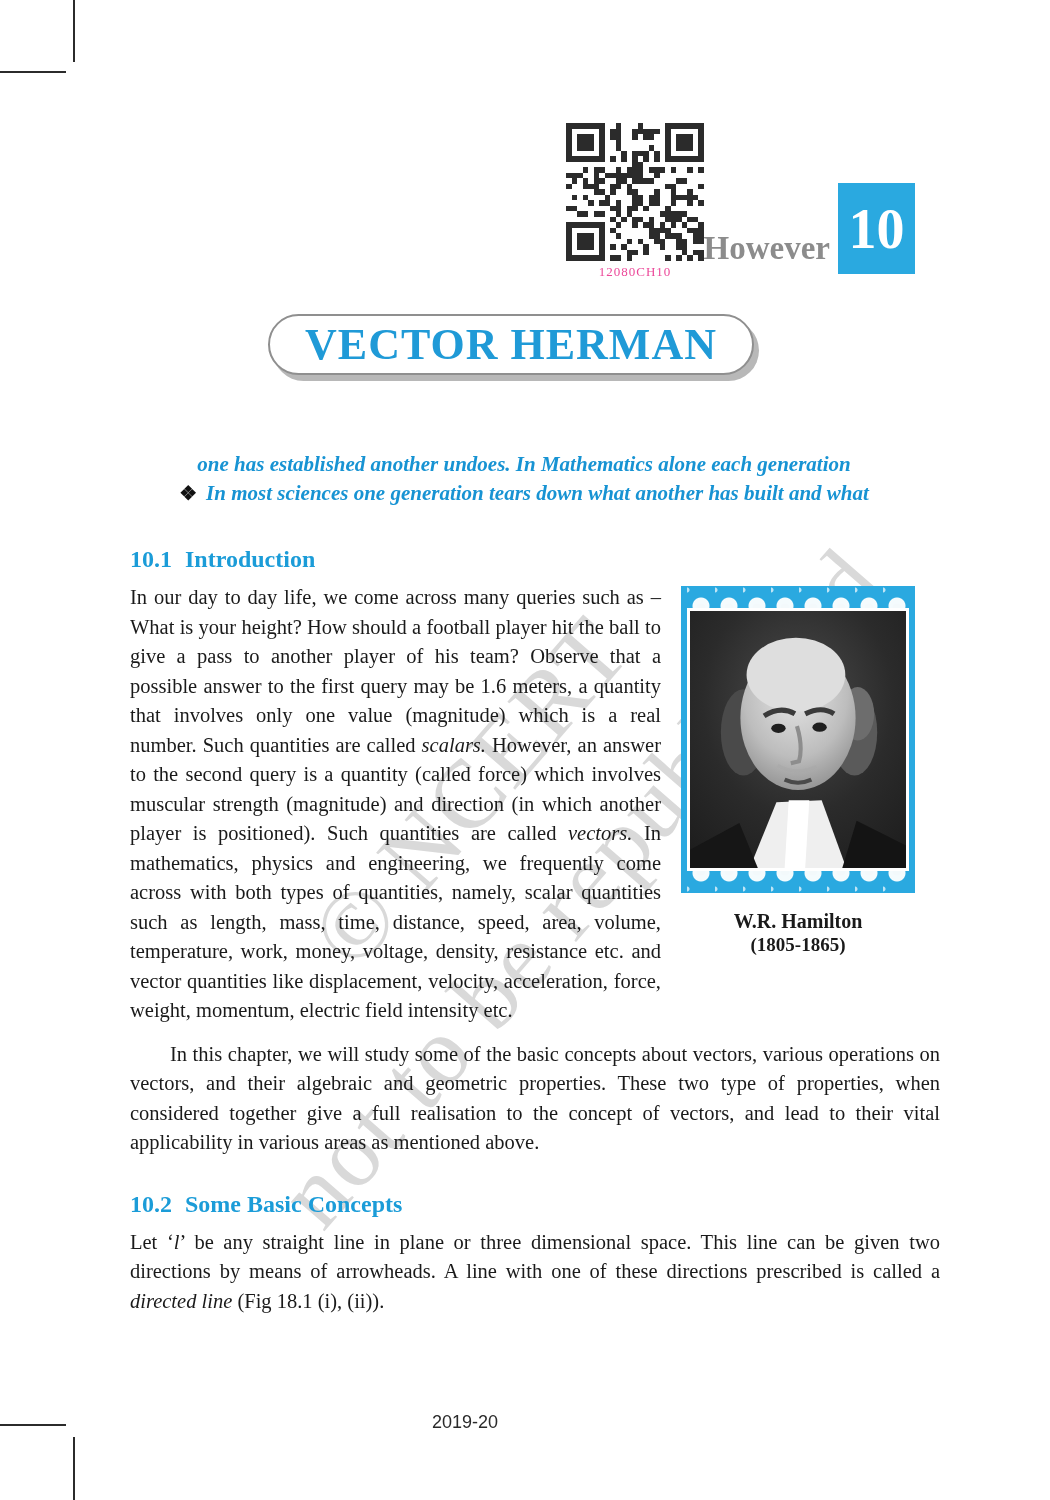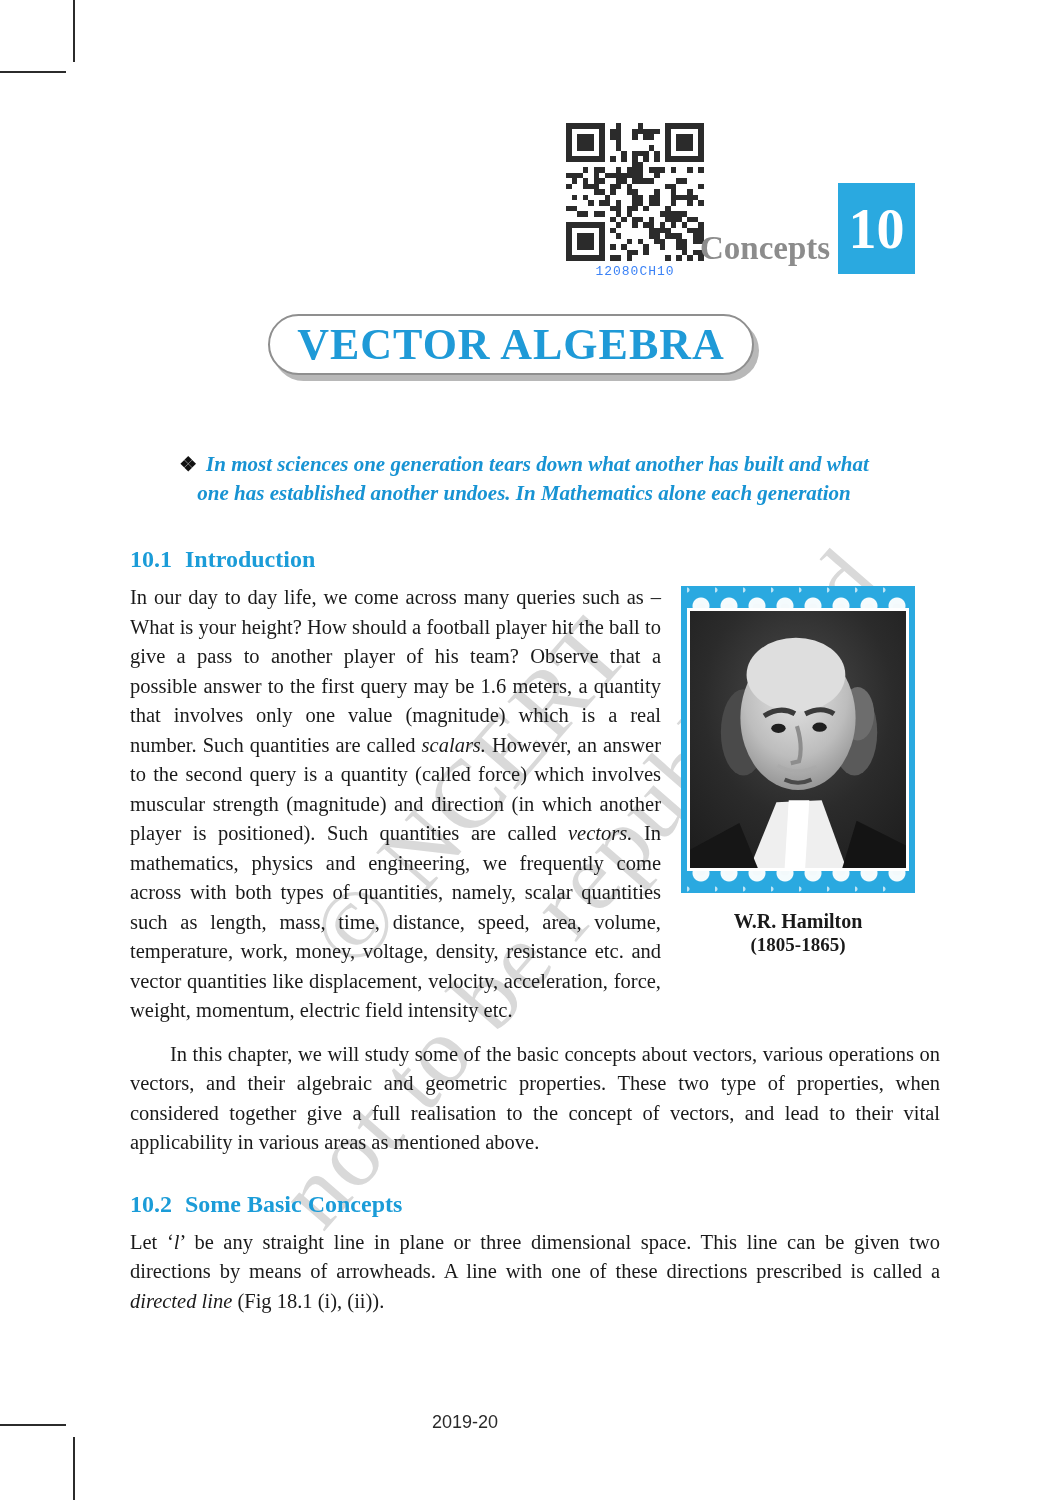--- a/index.html
+++ b/index.html
@@ -25,21 +25,21 @@
     position:absolute;left:525px;top:840px;z-index:0;
     transform:translate(-50%,-50%) rotate(-49deg);
     font-family:"Liberation Serif",serif;font-size:97px;line-height:1.5;
     color:var(--wmgray);text-align:center;white-space:nowrap;letter-spacing:2px;
   }
   .content{position:relative;z-index:1;}
 
   
   .qr-block{position:absolute;left:563px;top:123px;width:144px;text-align:center;}
   .qr-block svg{display:block;margin:0 auto;}
-  .qr-label{margin-top:3px;font-family:Liberation Mono, monospace;font-size:13px;color:#3b82f6;letter-spacing:1px;}
+  .qr-label{margin-top:3px;font-family:Liberation Serif, serif;font-size:13px;color:#ec4899;letter-spacing:1px;}
   .chapter-word{
     position:absolute;left:700px;top:230px;width:130px;text-align:right;
     font-size:33px;font-weight:bold;color:var(--chaptergray);
   }
   .chapter-box{
     position:absolute;left:838px;top:183px;width:77px;height:91px;
     background:var(--boxblue);color:#ffffff;display:flex;align-items:center;justify-content:center;
     font-size:56px;font-weight:bold;
   }
 
@@ -400,32 +400,32 @@
           <rect x="8" y="24" width="1" height="1" fill="#2b2b2b"></rect>
           <rect x="9" y="24" width="1" height="1" fill="#2b2b2b"></rect>
           <rect x="11" y="24" width="1" height="1" fill="#2b2b2b"></rect>
           <rect x="18" y="24" width="1" height="1" fill="#2b2b2b"></rect>
           <rect x="20" y="24" width="1" height="1" fill="#2b2b2b"></rect>
           <rect x="22" y="24" width="1" height="1" fill="#2b2b2b"></rect>
           <rect x="24" y="24" width="1" height="1" fill="#2b2b2b"></rect>
         </svg>
       <div class="qr-label">12080CH10</div>
     </div>
-    <div class="chapter-word">Concepts</div>
+    <div class="chapter-word">However</div>
     <div class="chapter-box">
       <span>10</span>
     </div>
 
     <div class="title-capsule">
-      <span class="title-text">VECTOR ALGEBRA</span>
+      <span class="title-text">VECTOR HERMAN</span>
     </div>
 
     <div class="quote">
+      <div class="q-line"><span>one has established another undoes. In Mathematics alone each generation</span></div>
       <div class="q-line"><span class="diamond">❖</span><span>In most sciences one generation tears down what another has built and what</span></div>
-      <div class="q-line"><span>one has established another undoes. In Mathematics alone each generation</span></div>
     </div>
 
     <div class="flow">
 
       <h2 class="sec-head"><span>10.1</span><span class="sec-title">Introduction</span></h2>
 
       <p>
         <span class="portrait-float" style="display:block;">
           <span class="portrait-frame" style="display:block;">
             <span class="lace" style="display:block;"></span>

